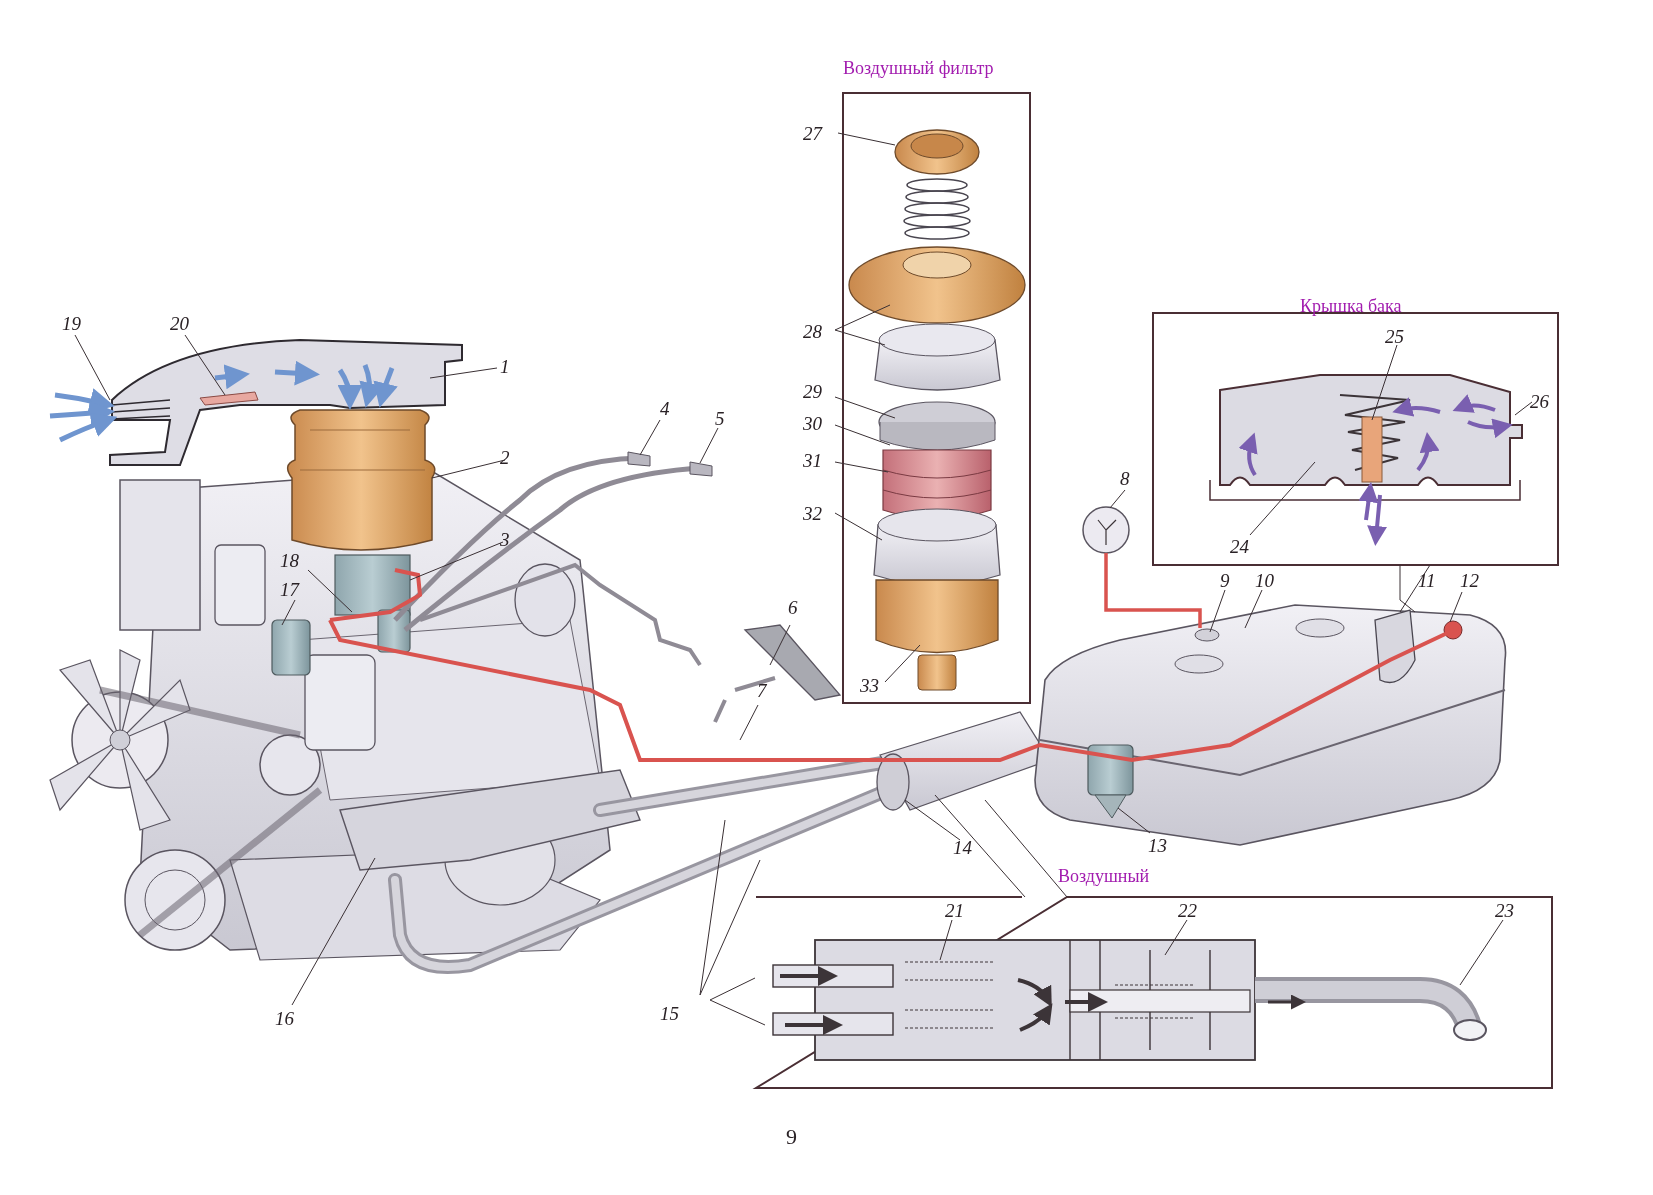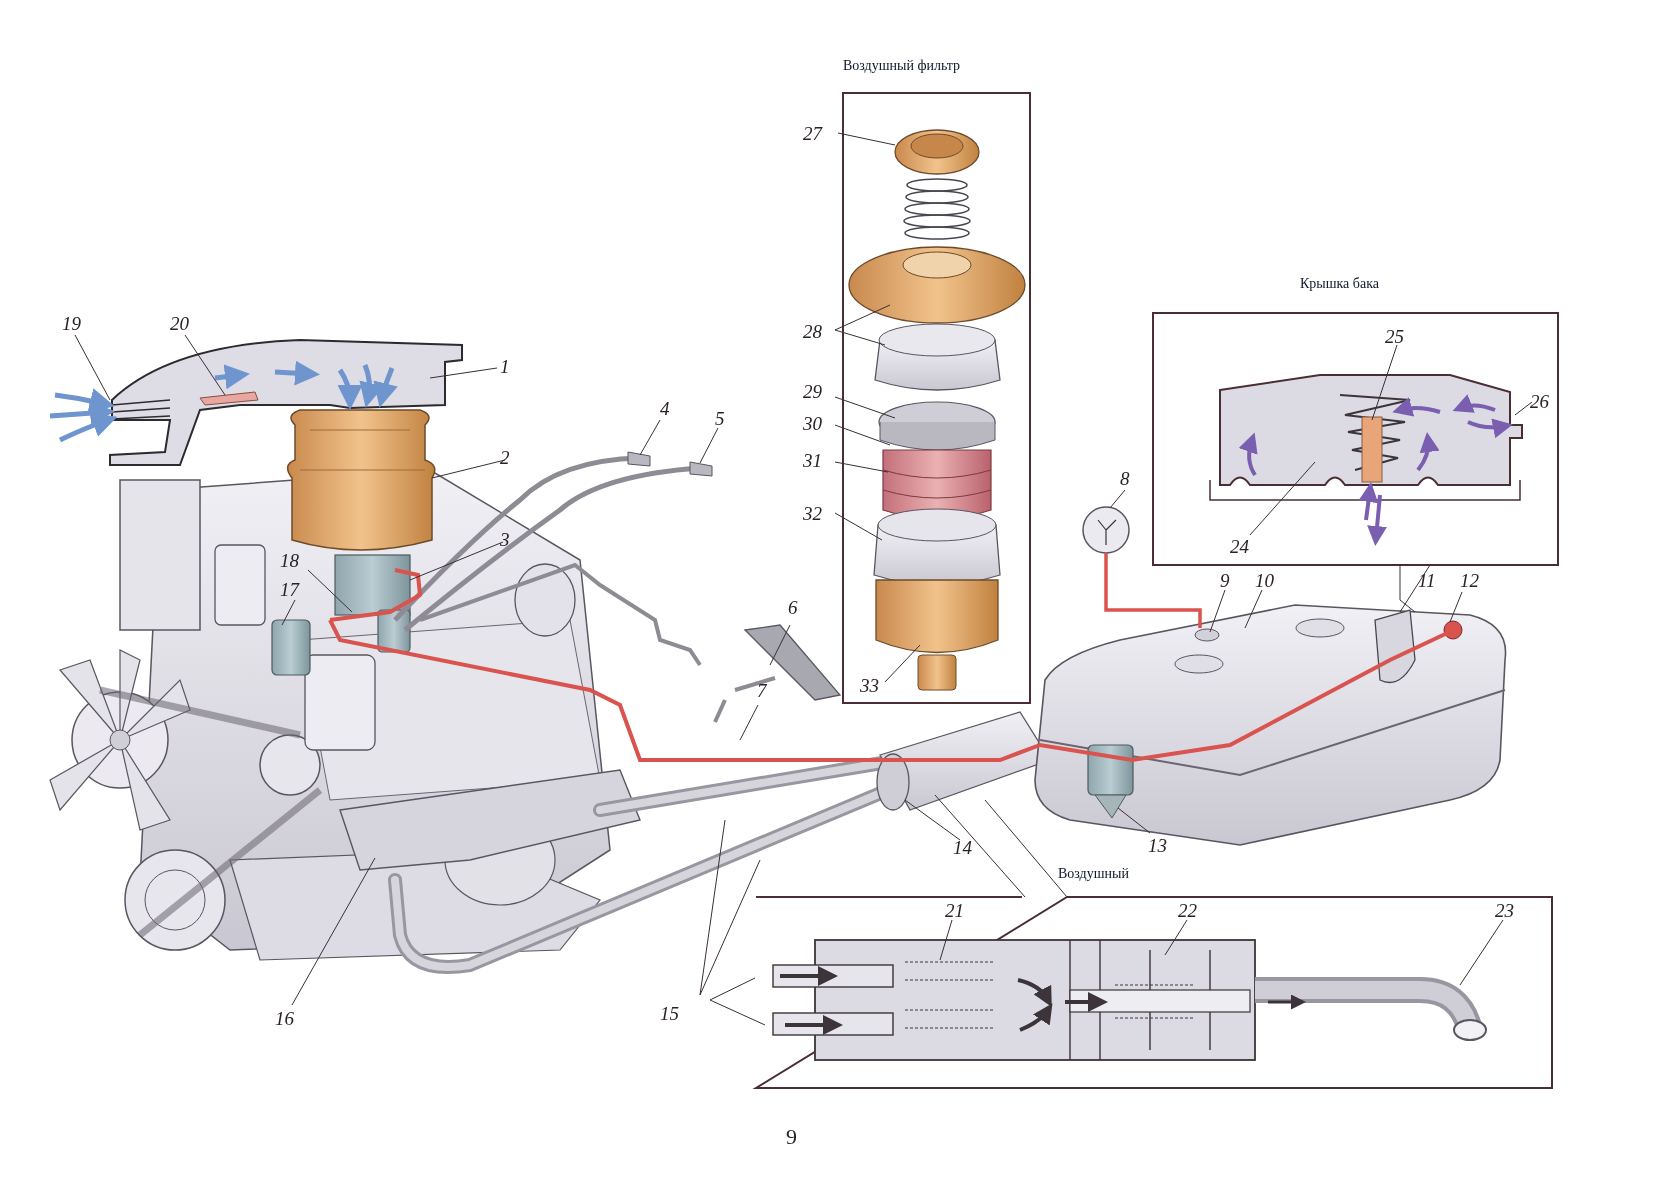--- a/index.html
+++ b/index.html
@@ -1,18 +1,18 @@
 <!DOCTYPE html>
 <html><head>
 <meta charset="utf-8">
 <style>
   html,body{margin:0;padding:0;background:#ffffff;}
   body{width:1653px;height:1195px;position:relative;overflow:hidden;font-family:"Liberation Serif","DejaVu Serif",serif;}
   #art{position:absolute;left:0;top:0;width:1653px;height:1195px;}
-  .caption{position:absolute;font-family:"Liberation Serif","DejaVu Serif",serif;font-size:14px;color:#0f172a;white-space:nowrap;}
+  .caption{position:absolute;font-family:"Liberation Serif","DejaVu Serif",serif;font-size:18px;color:#a21caf;white-space:nowrap;}
   .num{font-family:"Liberation Serif","DejaVu Serif",serif;font-style:italic;font-size:19px;fill:#2a2226;}
   .lead{stroke:#3a3034;stroke-width:1;fill:none;}
   .frame{fill:none;stroke:#4a2e34;stroke-width:2;}
   .pageno{position:absolute;left:786px;top:1124px;font-size:22px;color:#2a2226;font-family:"Liberation Serif","DejaVu Serif",serif;}
 </style>
 </head>
 <body>
 
 <svg id="art" viewBox="0 0 1653 1195" xmlns="http://www.w3.org/2000/svg">
   <defs>
@@ -286,15 +286,15 @@
     <text class="num" x="803" y="338">28</text>
     <text class="num" x="803" y="398">29</text>
     <text class="num" x="803" y="430">30</text>
     <text class="num" x="803" y="467">31</text>
     <text class="num" x="803" y="520">32</text>
     <text class="num" x="860" y="692">33</text>
   </g>
 </svg>
 
 <div class="caption" style="left:843px;top:58px;">Воздушный фильтр</div>
-<div class="caption" style="left:1300px;top:276px;">Крышка бака</div>
+<div class="caption" style="left:1300px;top:296px;">Крышка бака</div>
 <div class="caption" style="left:1058px;top:866px;">Воздушный</div>
 <div class="pageno">9</div>
 
 </body></html>

